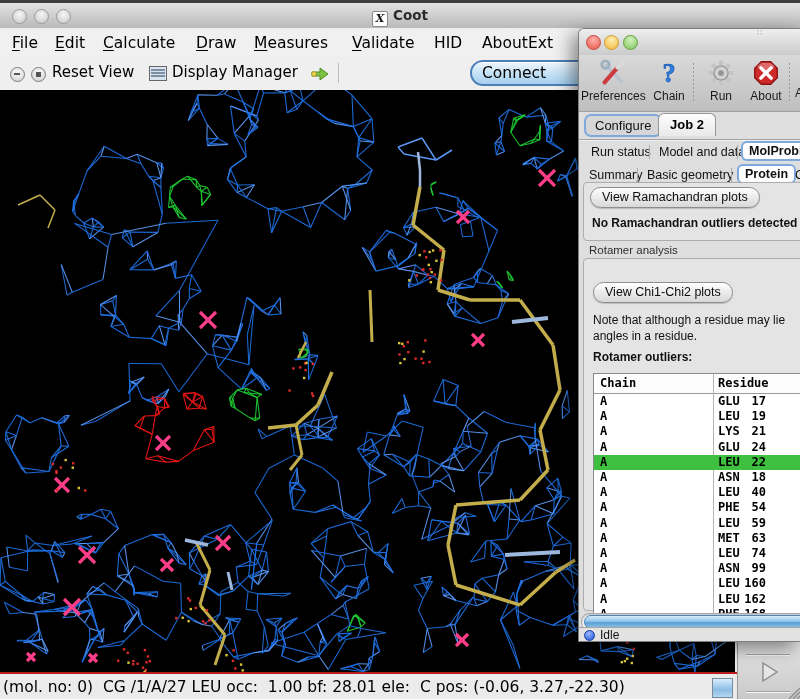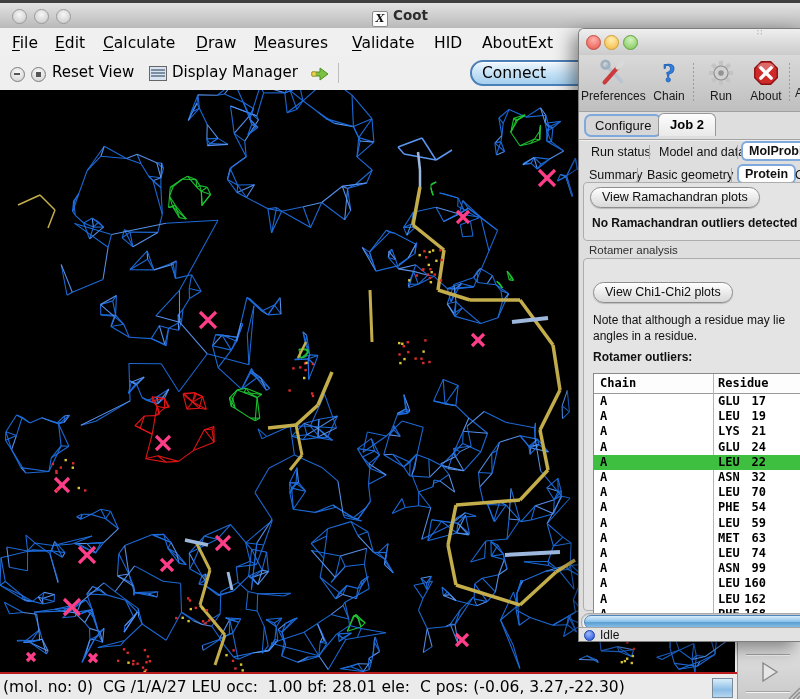--- a/index.html
+++ b/index.html
@@ -2255,26 +2255,26 @@
             <span class="rt-num">24</span>
           </div>
           <div class="rt-row" style="top: 60.8px; background: rgb(63, 191, 63);">
             <span class="rt-chain">A</span>
             <span class="rt-res">LEU</span>
             <span class="rt-num">22</span>
           </div>
           <div class="rt-row" style="top: 76px;">
             <span class="rt-chain">A</span>
             <span class="rt-res">ASN</span>
-            <span class="rt-num">32</span>
+            <span class="rt-num">18</span>
           </div>
           <div class="rt-row" style="top: 91.2px;">
             <span class="rt-chain">A</span>
             <span class="rt-res">LEU</span>
-            <span class="rt-num">70</span>
+            <span class="rt-num">40</span>
           </div>
           <div class="rt-row" style="top: 106.4px;">
             <span class="rt-chain">A</span>
             <span class="rt-res">PHE</span>
             <span class="rt-num">54</span>
           </div>
           <div class="rt-row" style="top: 121.6px;">
             <span class="rt-chain">A</span>
             <span class="rt-res">LEU</span>
             <span class="rt-num">59</span>

